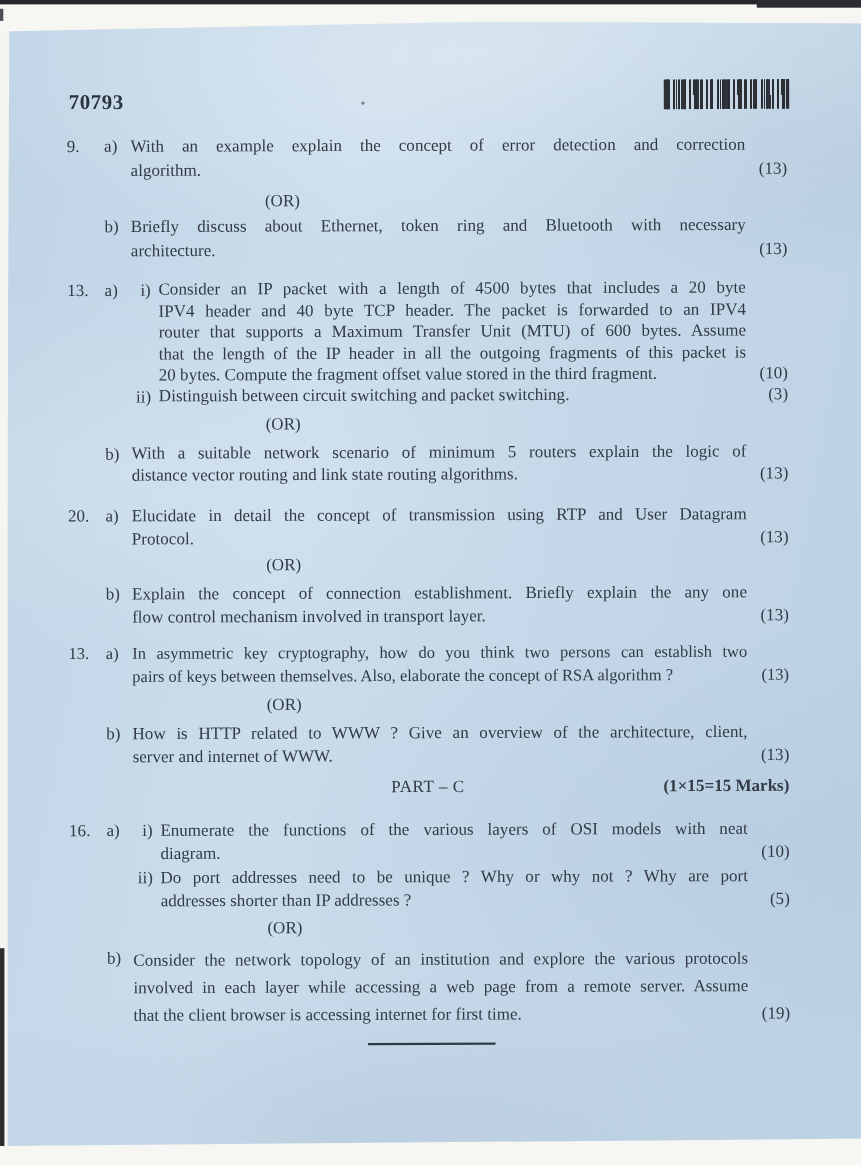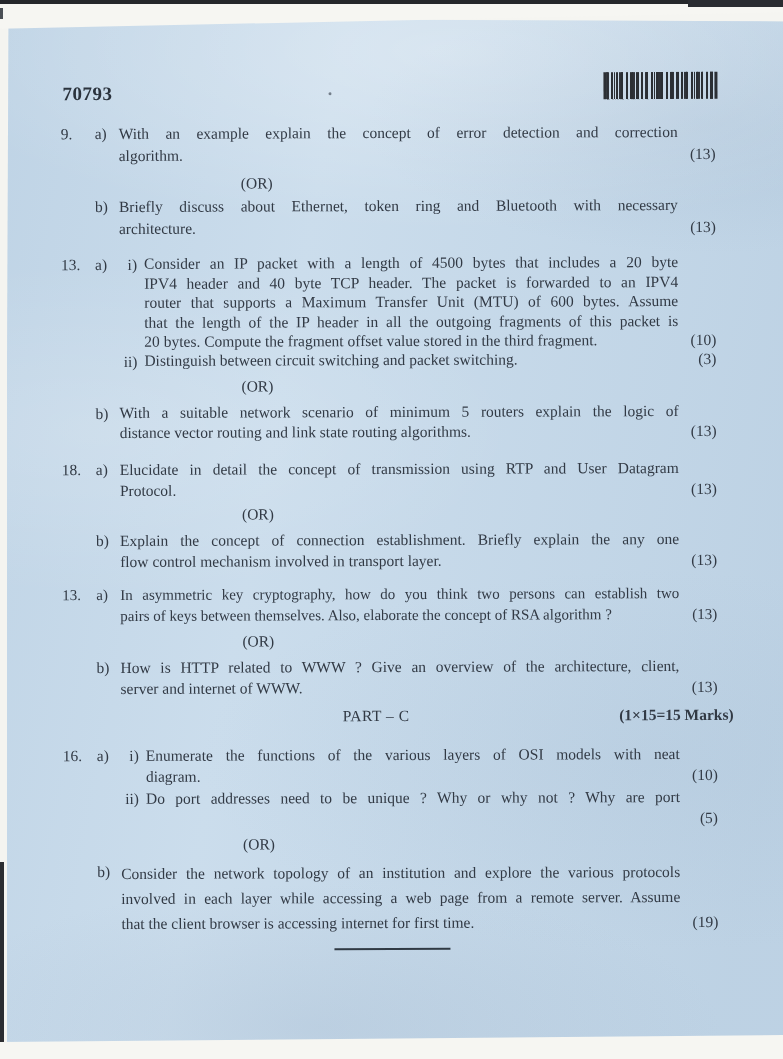--- a/index.html
+++ b/index.html
@@ -44,22 +44,22 @@
   .q{position:absolute;left:62px;width:655px;display:flex;align-items:flex-start;}
   .q .num{width:34px;flex:0 0 34px;}
   .q .part{width:24px;flex:0 0 24px;}
   .q .sub{width:25px;flex:0 0 25px;padding-right:7px;box-sizing:border-box;text-align:right;}
   .q .txt{flex:1;position:relative;padding-right:38px;}
   .ln{position:relative;line-height:var(--lh,21px);text-align:justify;text-justify:inter-word;}
   .ln.just{text-align-last:justify;}
   .marks{position:absolute;right:-38px;top:0;white-space:nowrap;}
   .or{position:absolute;left:242px;font-size:15.5px;}
   .partc{position:absolute;left:0;top:705px;width:733px;height:22px;}
-  .pc-title{position:absolute;left:342px;letter-spacing:.5px;}
-  .pc-marks{position:absolute;right:0;font-weight:bold;}
+  .pc-title{position:absolute;left:355px;letter-spacing:.5px;}
+  .pc-marks{position:absolute;right:16px;font-weight:bold;}
   .endrule{position:absolute;left:333px;top:948px;width:116px;height:2px;background:#303a44;}
 
   
   .edge-left-white{position:absolute;left:0;top:0;width:7px;height:1059px;background:#f4f4f0;}
   .edge-white-top{position:absolute;top:-18px;left:-14px;width:830px;height:47px;background:#f6f6f2;transform:rotate(-1.2deg);transform-origin:0 50%;}
   .edge-dark-top{position:absolute;top:0;left:0;width:783px;height:4px;background:#25272b;}
   .edge-dark-top-right{position:absolute;top:0;right:0;width:95px;height:7px;background:#2a2c31;}
   .edge-white-bottom{position:absolute;top:1042px;left:-14px;width:830px;height:40px;background:#f6f6f2;transform:rotate(-0.5deg);transform-origin:0 50%;}
   .edge-dark-left-bottom{position:absolute;left:0;top:862px;width:4px;height:197px;background:#2b2d31;}
   .edge-mark-topleft{position:absolute;left:0;top:8px;width:3px;height:11px;background:#4a4f55;}
@@ -138,21 +138,21 @@
       <div class="txt">
         <div class="ln just">With a suitable network scenario of minimum 5 routers explain the logic of</div>
         <div class="ln">
           <span>distance vector routing and link state routing algorithms.</span>
           <span class="marks">(13)</span>
         </div>
       </div>
     </div>
 
     <div class="q" style="top:458px;--lh:21px;">
-      <div class="num">18.</div>
+      <div class="num">20.</div>
       <div class="part">a)</div>
       <div class="txt">
         <div class="ln just">Elucidate in detail the concept of transmission using RTP and User Datagram</div>
         <div class="ln">
           <span>Protocol.</span>
           <span class="marks">(13)</span>
         </div>
       </div>
     </div>
 
@@ -214,20 +214,21 @@
       </div>
     </div>
 
     <div class="q" style="top:787px;--lh:21px;">
       <div class="num"></div>
       <div class="part"></div>
       <div class="sub">ii)</div>
       <div class="txt">
         <div class="ln just">Do port addresses need to be unique ? Why or why not ? Why are port</div>
         <div class="ln">
+          <span>addresses shorter than IP addresses ?</span>
           <span class="marks">(5)</span>
         </div>
       </div>
     </div>
 
     <div class="or" style="top:833px;">(OR)</div>
 
     <div class="q" style="top:860px;--lh:25px;">
       <div class="num"></div>
       <div class="part">b)</div>

